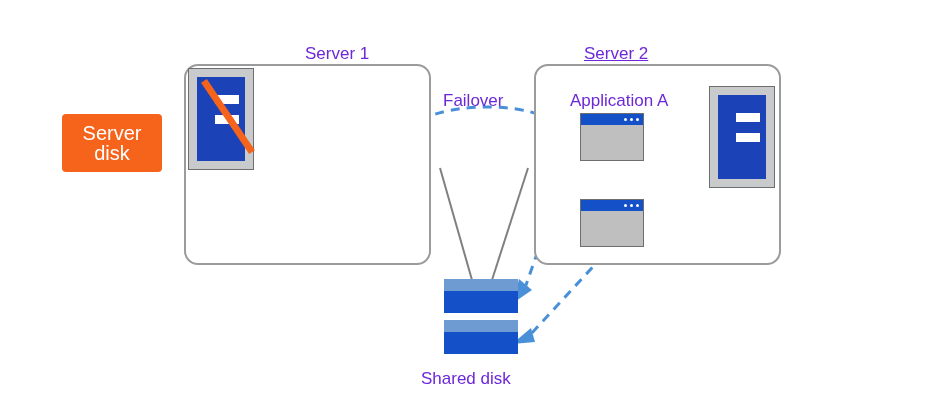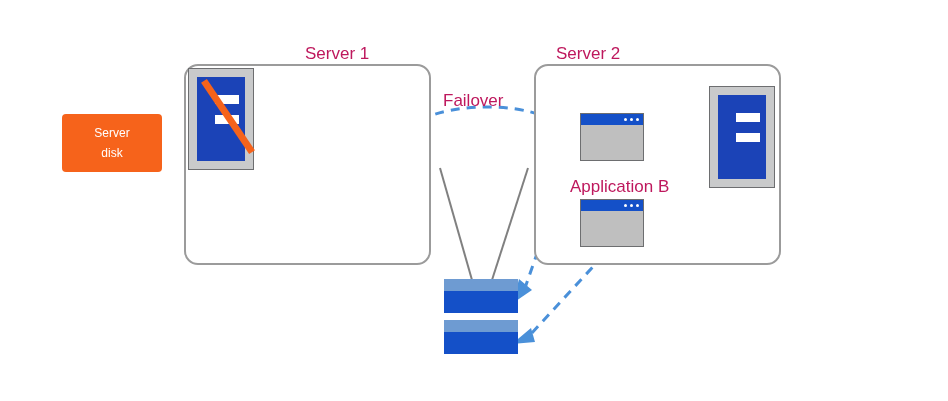--- a/index.html
+++ b/index.html
@@ -1,36 +1,36 @@
 <!DOCTYPE html>
 <html><head>
 <meta charset="utf-8">
 <style>
   html,body{margin:0;padding:0;}
   body{width:948px;height:401px;background:#ffffff;font-family:"Liberation Sans",sans-serif;position:relative;overflow:hidden;}
   .stage{position:absolute;left:0;top:0;width:948px;height:401px;}
   .abs{position:absolute;}
 
   
-  .label{font-size:17px;color:#be185d;white-space:nowrap;}
+  .label{font-size:17px;color:#6d28d9;white-space:nowrap;}
   .label.server1{left:305px;top:44px;}
-  .label.server2{left:556px;top:44px;}
+  .label.server2{left:584px;top:44px;text-decoration:underline;}
   .label.failover{left:443px;top:91px;}
   .label.appA{left:570px;top:91px;}
   .label.appB{left:570px;top:177px;}
   .label.shared{left:421px;top:369px;}
 
   
   .server-box{border:2px solid #9b9b9b;border-radius:14px;background:#ffffff;}
   .server-box.s1{left:184px;top:64px;width:243px;height:197px;}
   .server-box.s2{left:534px;top:64px;width:243px;height:197px;}
 
   
   .server-down{left:62px;top:114px;width:100px;height:58px;background:#f6631b;border-radius:4px;
-    display:flex;flex-direction:column;align-items:center;justify-content:center;color:#ffffff;font-size:12px;line-height:20px;}
+    display:flex;flex-direction:column;align-items:center;justify-content:center;color:#ffffff;font-size:20px;line-height:20px;}
 
   
   .machine{background:#c9cacb;border:1px solid #6d6e70;}
   .machine.m1{left:188px;top:68px;width:64px;height:100px;}
   .machine.m2{left:709px;top:86px;width:64px;height:100px;}
   .machine .body{position:absolute;left:8px;top:8px;width:48px;height:84px;background:#1b43b7;}
   .machine .bar{position:absolute;background:#ffffff;}
   .machine .bar.b1{left:26px;top:26px;width:24px;height:9px;}
   .machine .bar.b2{left:26px;top:46px;width:24px;height:9px;}
   .machine .slash{position:absolute;left:-4px;top:44px;width:86px;height:7px;background:#f6631b;transform:rotate(56deg);transform-origin:center;}
@@ -75,21 +75,22 @@
     <path d="M 512 344 L 531 328 L 535 342 Z" fill="#4a90d9"></path>
   </svg>
 
   <div class="abs server-box s1"></div>
 
   <div class="abs server-box s2"></div>
 
   <div class="abs label server1">Server 1</div>
   <div class="abs label server2">Server 2</div>
   <div class="abs label failover">Failover</div>
-  <div class="abs label appB">Application  B</div>
+  <div class="abs label appA">Application  A</div>
+  <div class="abs label shared">Shared disk</div>
 
   <div class="abs server-down">
     <span>Server</span>
     <span>disk</span>
   </div>
 
   <div class="abs machine m1">
     <div class="body"></div>
     <div class="bar b1"></div>
     <div class="bar b2"></div>

